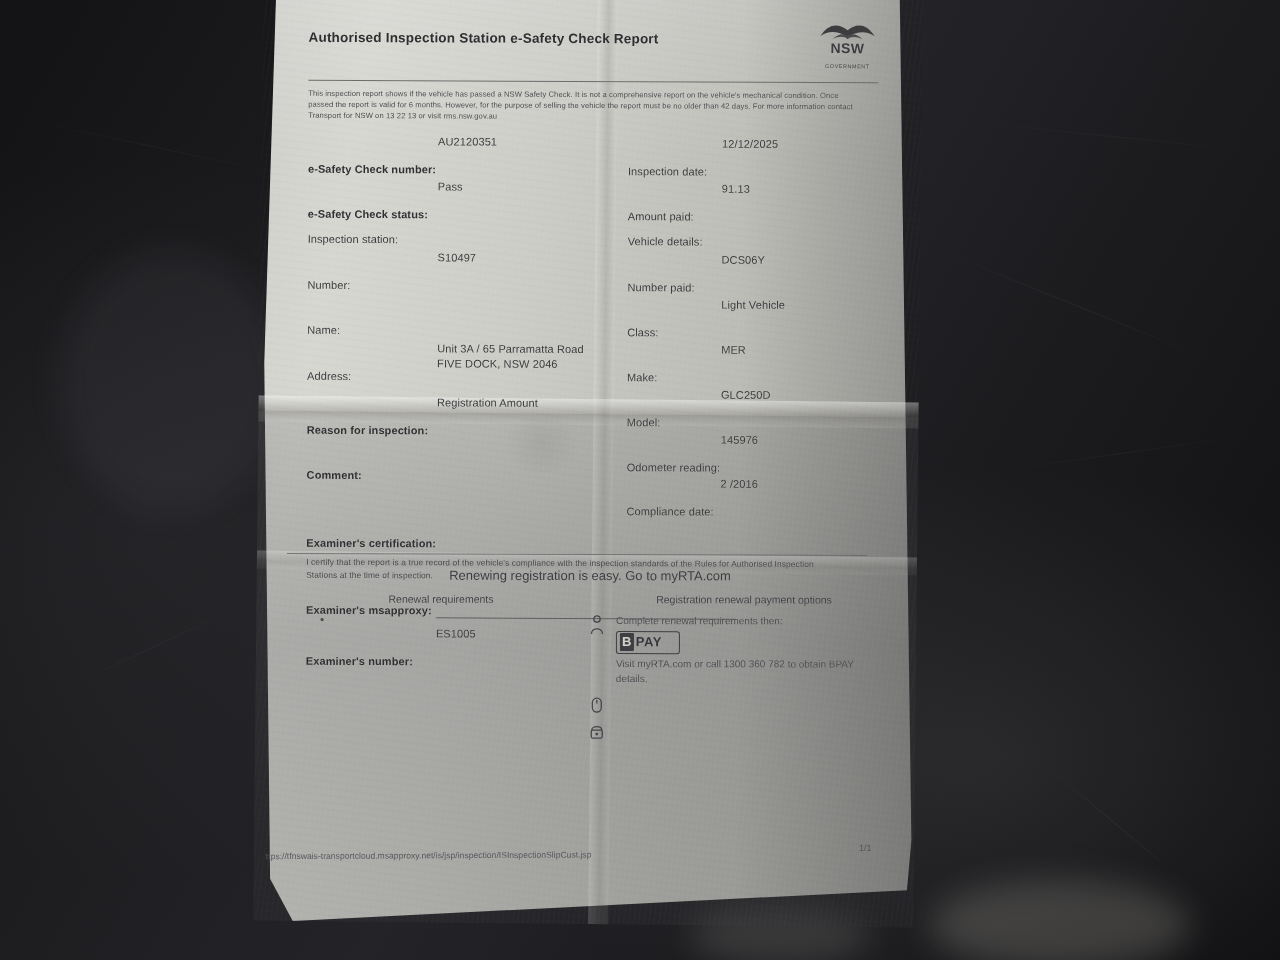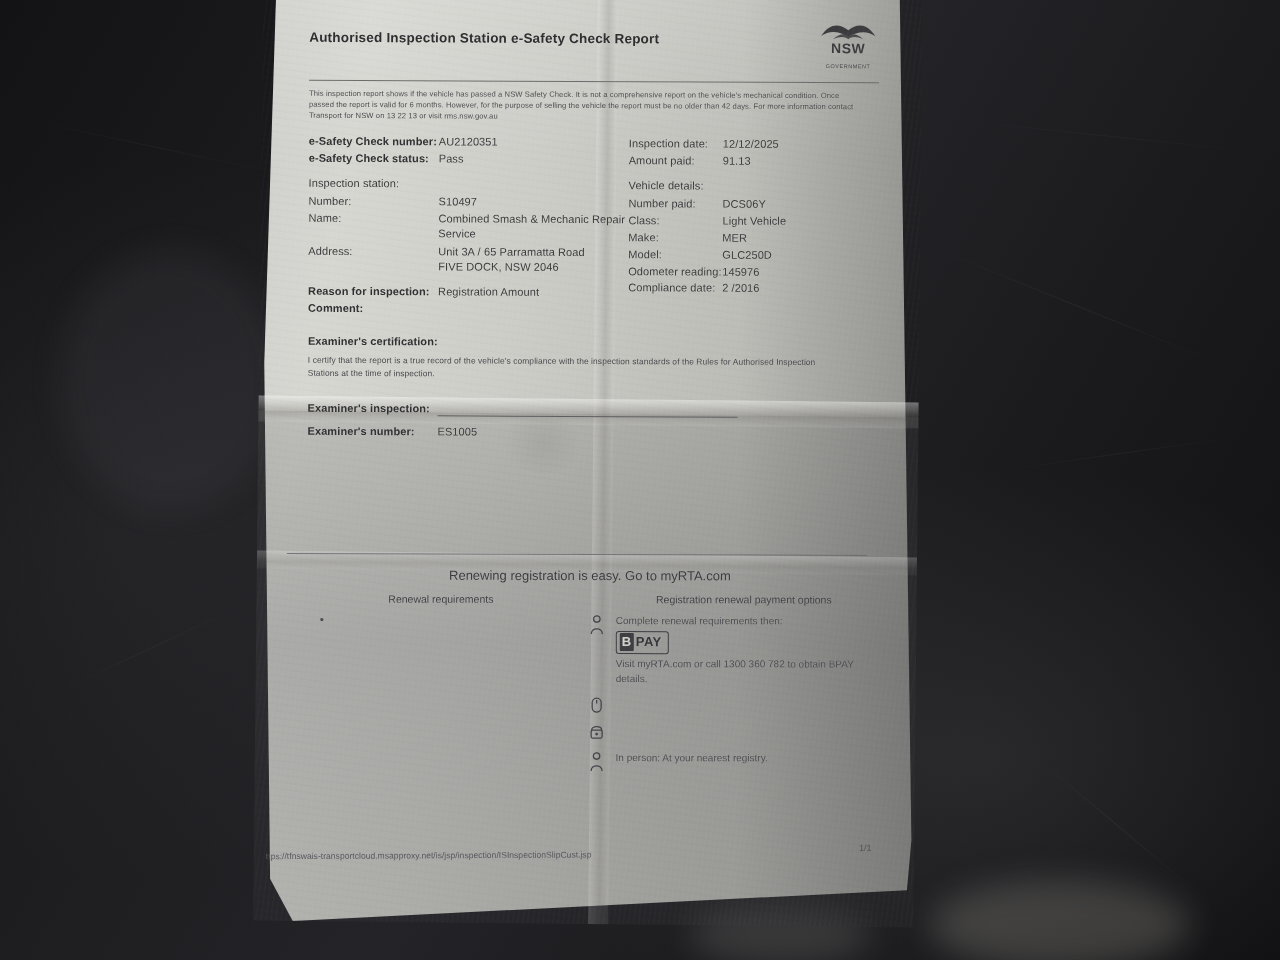--- a/index.html
+++ b/index.html
@@ -141,21 +141,21 @@
     margin-top: 7px;
     margin-bottom: 13px;
     max-width: 545px;
   }
 
   .columns { display: flex; gap: 0; }
   .col-left { width: 320px; }
   .col-right { width: 250px; padding-top: 1px; }
 
   .kv { display: flex; margin-bottom: 2px; }
-  .kv .k { width: 130px; flex: none; }
+  .kv .k { width: 130px; flex: none; margin-top: 28px; }
   .kv .k.narrow { width: 94px; }
   .kv .v { flex: 1; }
   .lbl-bold { font-weight: bold; color: #303032; }
   .section-gap { height: 9px; }
 
   .sig-block { margin-top: 16px; }
   .sig-line {
     display: flex; align-items: flex-end; margin-bottom: 8px;
   }
   .sig-line .k { width: 130px; flex: none; font-weight: bold; color: #303032;}
@@ -222,21 +222,21 @@
   .pay-icon {
     width: 22px; flex: none; display: flex; align-items: flex-start; justify-content: center;
     color: #45454a;
     padding-top: 1px;
   }
   .pay-text { flex: 1; font-size: 10px; line-height: 1.45; }
   .bpay-badge {
     display: inline-block;
     border: 1.5px solid #3e3e42;
     border-radius: 3px;
-    padding: 1px 6px 2px 3px;
+    padding: 1px 17px 2px 3px;
     font-weight: bold;
     font-size: 13px;
     letter-spacing: .5px;
     color: #35353a;
     margin: 2px 0 3px 0;
   }
   .bpay-badge .b {
     display: inline-block;
     background: #3e3e42;
     color: #d2d2cd;
@@ -330,24 +330,20 @@
           <div class="section-gap"></div>
 
           <div>Inspection station:</div>
 
           <div class="kv" style="margin-top:3px;">
             <div class="k">Number:</div>
             <div class="v">S10497</div>
           </div>
           <div class="kv">
             <div class="k">Name:</div>
-            <div class="v">
-              <div>Combined Smash &amp; Mechanic Repair</div>
-              <div>Service</div>
-            </div>
           </div>
           <div class="kv" style="margin-top:3px;">
             <div class="k">Address:</div>
             <div class="v">
               <div>Unit 3A / 65 Parramatta Road</div>
               <div>FIVE DOCK, NSW 2046</div>
             </div>
           </div>
 
           <div class="section-gap"></div>
@@ -401,21 +397,21 @@
             <div class="v">2 /2016</div>
           </div>
         </div>
       </div>
 
       <div class="sig-block">
         <div class="lbl-bold">Examiner's certification:</div>
         <div class="cert-text">I certify that the report is a true record of the vehicle's compliance with the inspection standards of the Rules for Authorised Inspection Stations at the time of inspection.</div>
 
         <div class="sig-line" style="margin-top:22px;">
-          <div class="k">Examiner's inspection:</div>
+          <div class="k">Examiner's msapproxy:</div>
           <div class="sig-rule"></div>
         </div>
         <div class="kv" style="margin-top:6px;">
           <div class="k lbl-bold">Examiner's number:</div>
           <div class="v">ES1005</div>
         </div>
       </div>
     </div>
 
     <div id="divider-mid"></div>
@@ -460,29 +456,20 @@
           <div class="pay-row">
             <div class="pay-icon">
               <svg width="16" height="18" viewBox="0 0 16 18" aria-hidden="true">
                 <rect x="2.5" y="6" width="11" height="8" rx="1.5" fill="none" stroke="#45454a" stroke-width="1.3"></rect>
                 <path d="M3 6 C3 1.5, 13 1.5, 13 6" fill="none" stroke="#45454a" stroke-width="1.3"></path>
                 <circle cx="8" cy="10" r="1.4" fill="#45454a"></circle>
               </svg>
             </div>
           </div>
 
-          <div class="pay-row">
-            <div class="pay-icon">
-              <svg width="16" height="20" viewBox="0 0 16 20" aria-hidden="true">
-                <circle cx="8" cy="4" r="3.2" fill="none" stroke="#45454a" stroke-width="1.3"></circle>
-                <path d="M2.5 19 C2.5 12, 13.5 12, 13.5 19" fill="none" stroke="#45454a" stroke-width="1.3"></path>
-              </svg>
-            </div>
-            <div class="pay-text">In person: At your nearest registry.</div>
-          </div>
         </div>
       </div>
     </div>
 
     <div id="page-num">1/1</div>
     <div id="url-footer">ttps://tfnswais-transportcloud.msapproxy.net/is/jsp/inspection/ISInspectionSlipCust.jsp</div>
 
     <div id="grain"></div>
   </div>
 </div>

